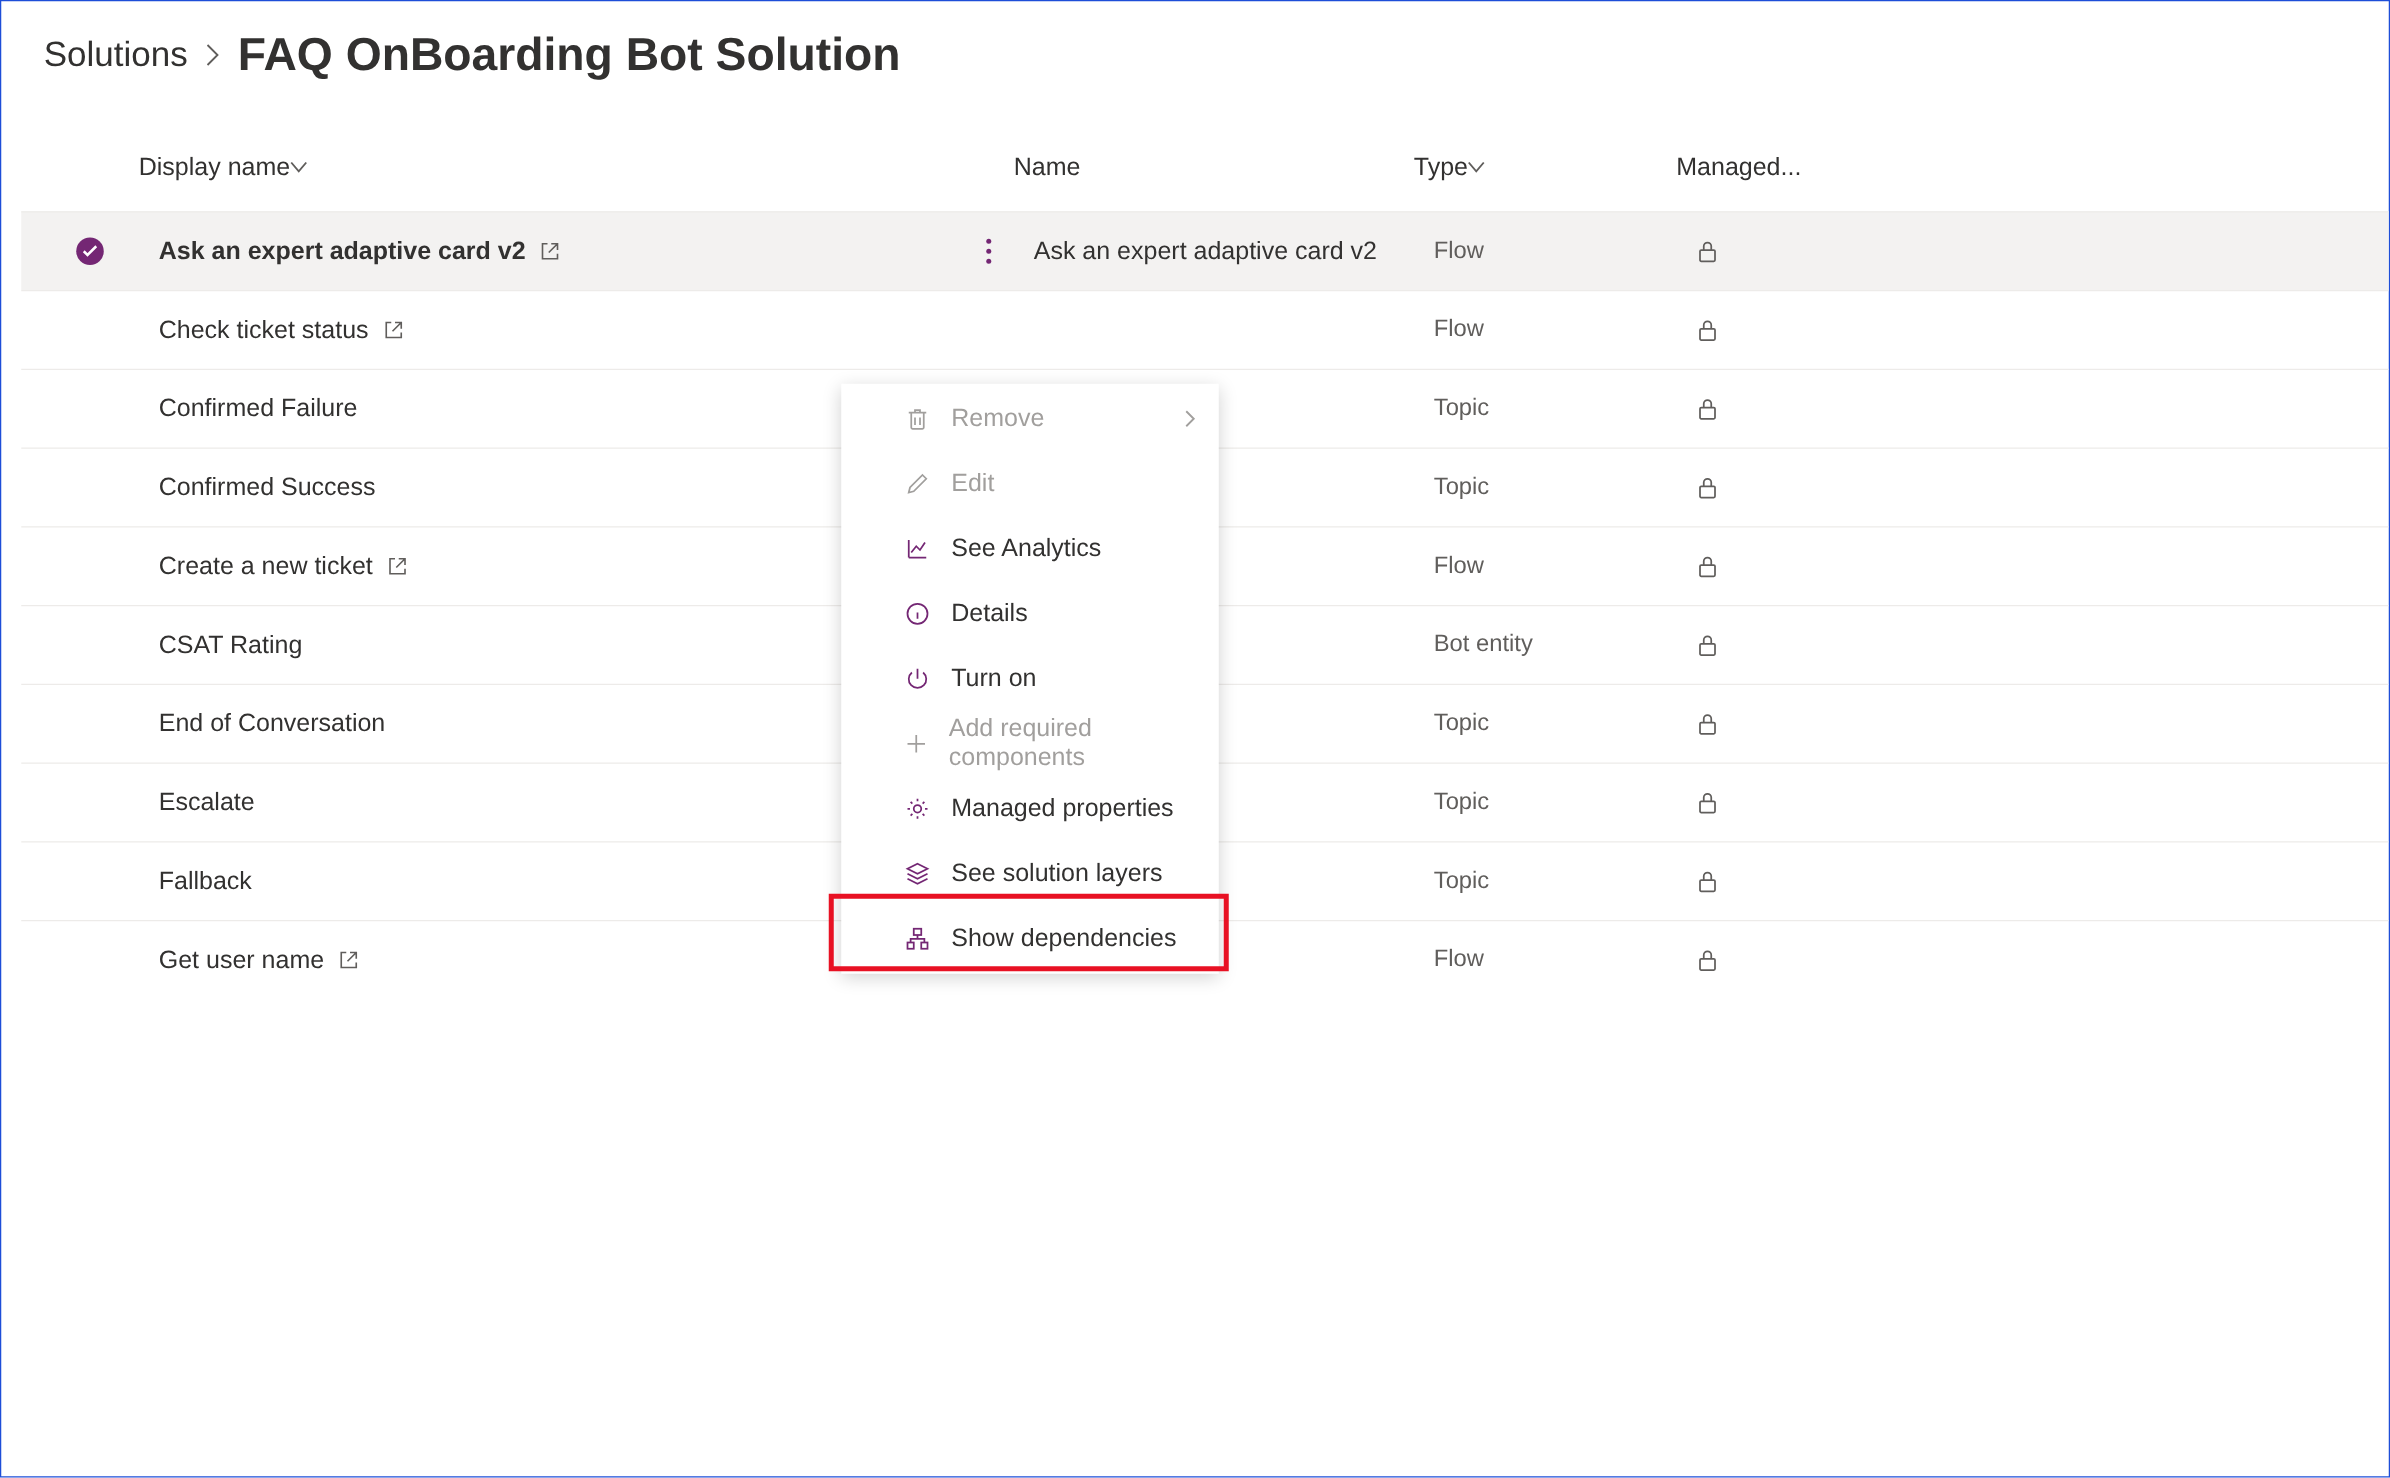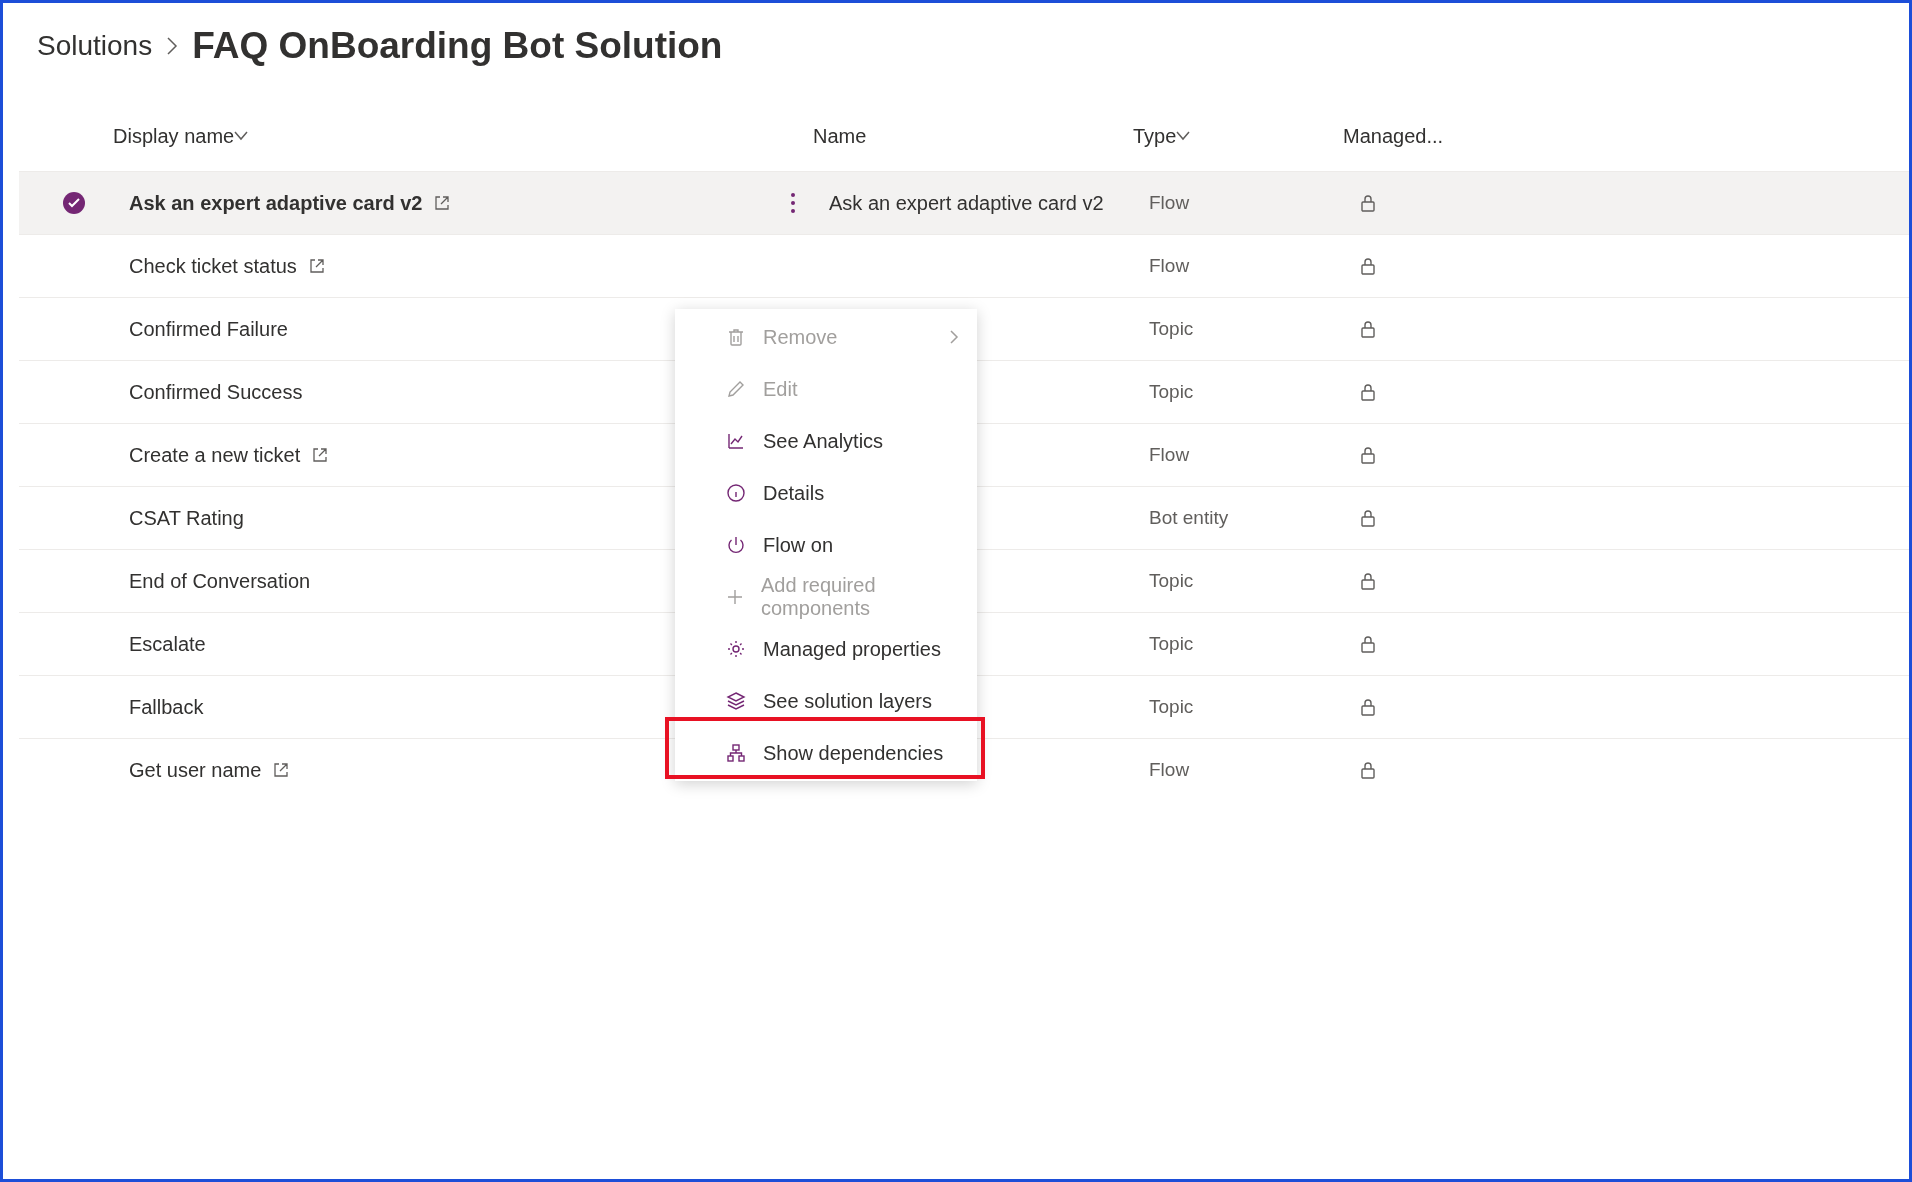--- a/index.html
+++ b/index.html
@@ -5,21 +5,21 @@
     * { margin: 0; padding: 0; box-sizing: border-box; }
     body {
       font-family: "Segoe UI", -apple-system, BlinkMacSystemFont, sans-serif;
       background: #fff;
       color: #323130;
       font-size: 20px;
     }
     .frame {
       width: 1912px;
       height: 1182px;
-      border: 3px solid #1d4ed8;
+      border: 1px solid #1d4ed8;
       position: relative;
       overflow: hidden;
     }
     .breadcrumb {
       padding: 22px 34px 34px 34px;
       display: flex;
       align-items: center;
       gap: 14px;
       font-size: 28px;
     }
@@ -472,21 +472,21 @@
           </svg>
       </span>
       <span>Details</span>
     </div>
     <div class="ctx-item">
       <span class="ctx-icon">
         <svg width="20" height="20" viewBox="0 0 20 20" stroke="currentColor" fill="none" stroke-width="1.4">
             <path d="M10 2v8M5.5 5a7 7 0 109 0"></path>
           </svg>
       </span>
-      <span>Flow on</span>
+      <span>Turn on</span>
     </div>
     <div class="ctx-item disabled">
       <span class="ctx-icon">
         <svg width="20" height="20" viewBox="0 0 20 20" stroke="currentColor" fill="none" stroke-width="1.4">
             <path d="M10 3v14M3 10h14"></path>
           </svg>
       </span>
       <span>Add required components</span>
     </div>
     <div class="ctx-item">

